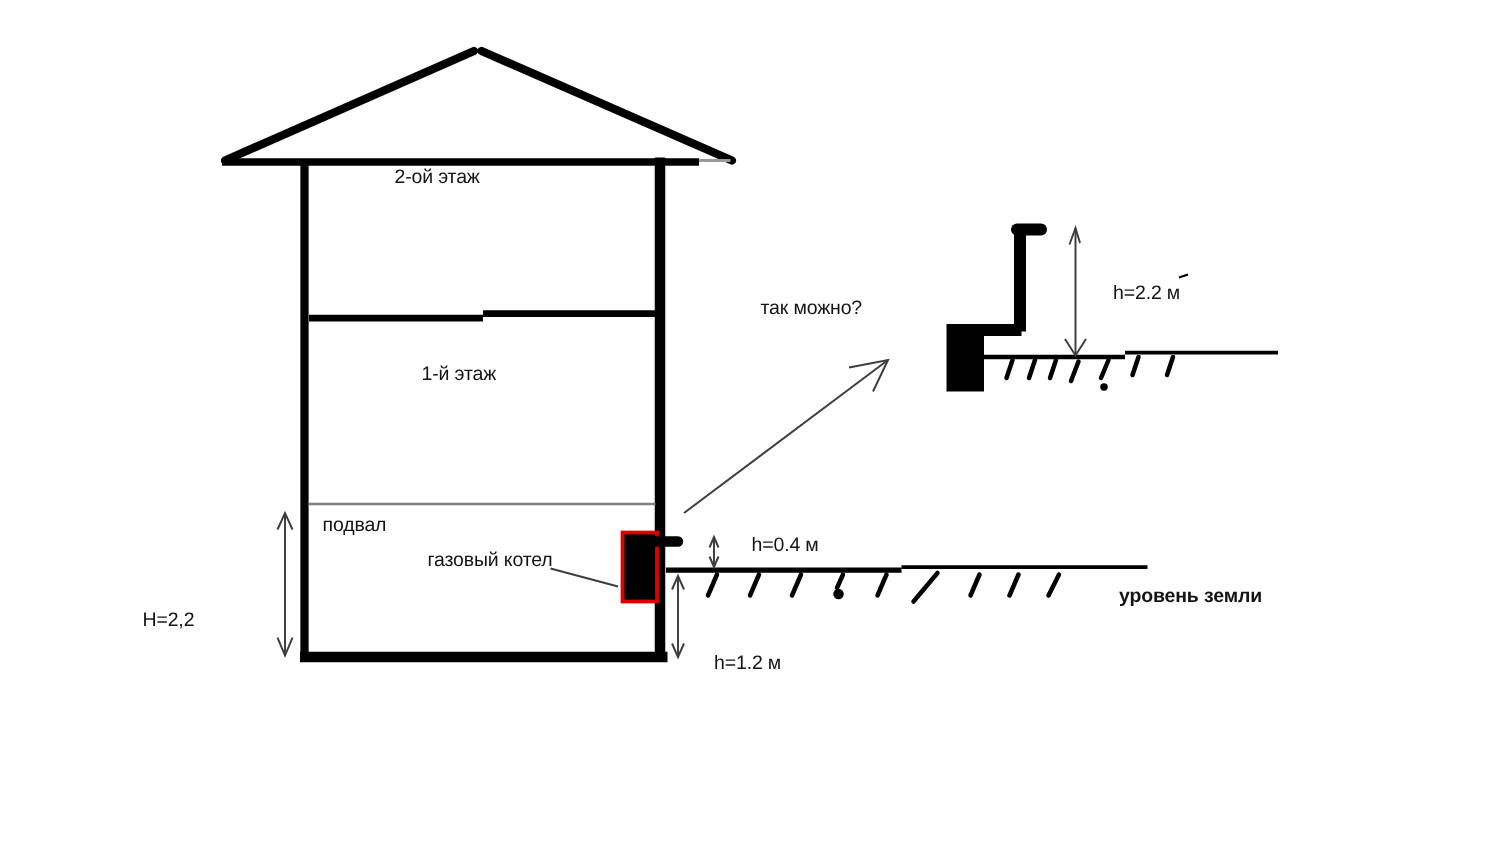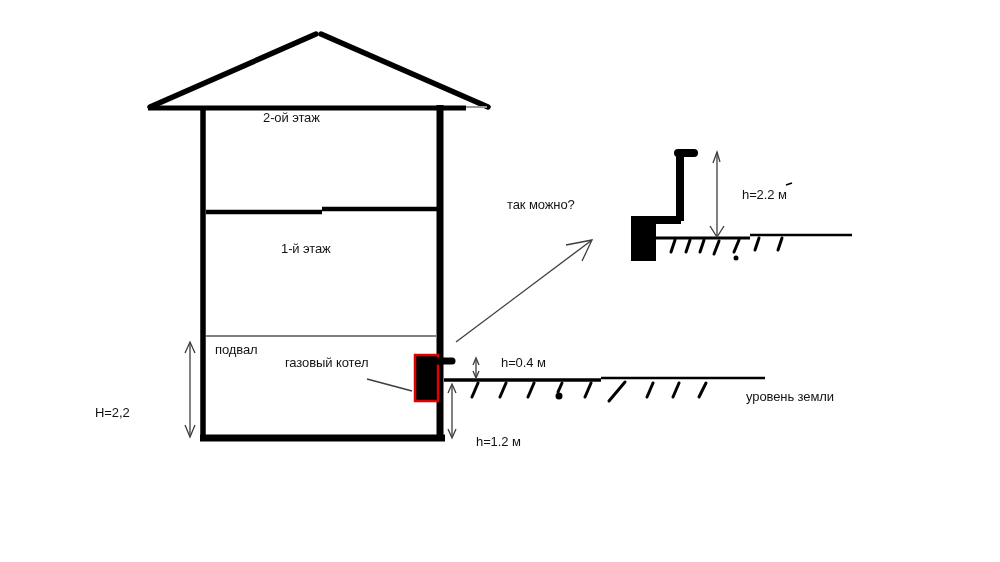--- a/index.html
+++ b/index.html
@@ -94,21 +94,21 @@
       <line x1="717" y1="152" x2="717" y2="236" class="thin" stroke-width="1.2"></line>
       <polyline points="713,163 717,152 720,162" class="thin"></polyline>
       <polyline points="710,226 717,237 724,226" class="thin"></polyline>
       <line x1="786" y1="185" x2="792" y2="183" class="ink" stroke-width="1.5"></line>
     </g>
   </svg>
 
   <span class="label" style="left:263px; top:111px;">2-ой этаж</span>
   <span class="label" style="left:281px; top:224px;margin-top:18px;">1-й этаж</span>
   <span class="label" style="left:215px; top:343px;text-align:right;">подвал</span>
-  <span class="label" style="left:285px; top:356px;">газовый котел</span>
+  <span class="label" style="left:285px; top:366px;">газовый котел</span>
   <span class="label" style="left:95px;  top:386px;margin-top:20px;">H=2,2</span>
   <span class="label" style="left:507px; top:198px;">так можно?</span>
   <span class="label" style="left:742px; top:188px;">h=2.2 м</span>
   <span class="label" style="left:501px; top:356px;">h=0.4 м</span>
   <span class="label" style="left:476px; top:435px;">h=1.2 м</span>
-  <span class="label" style="left:746px; top:390px;">уровень земли</span>
+  <span class="label" style="left:746px; top:390px;font-weight:bold;">уровень земли</span>
 
 </div>
 
 </body></html>

